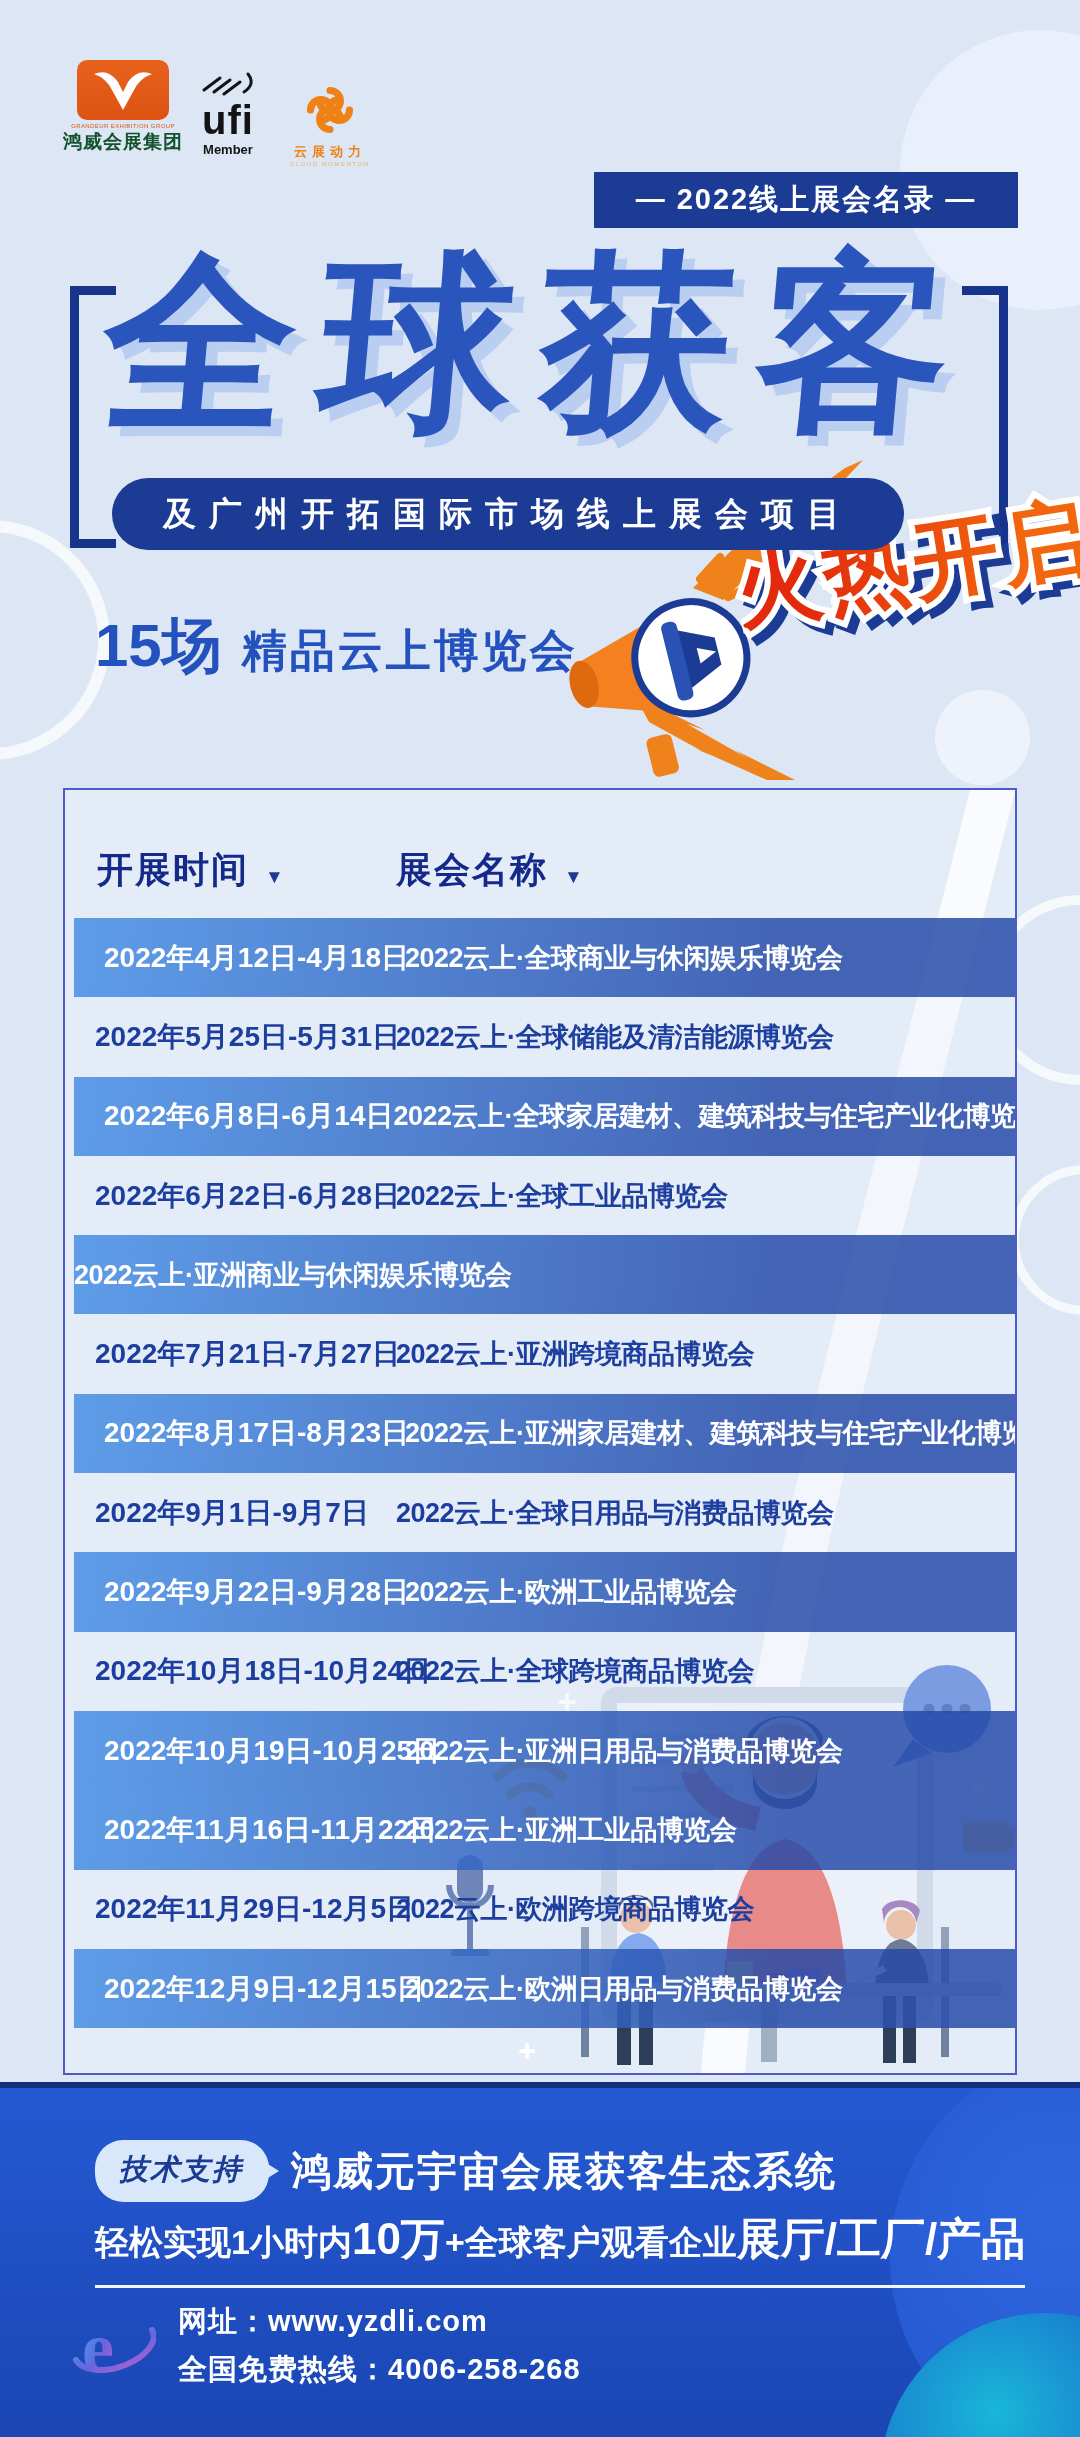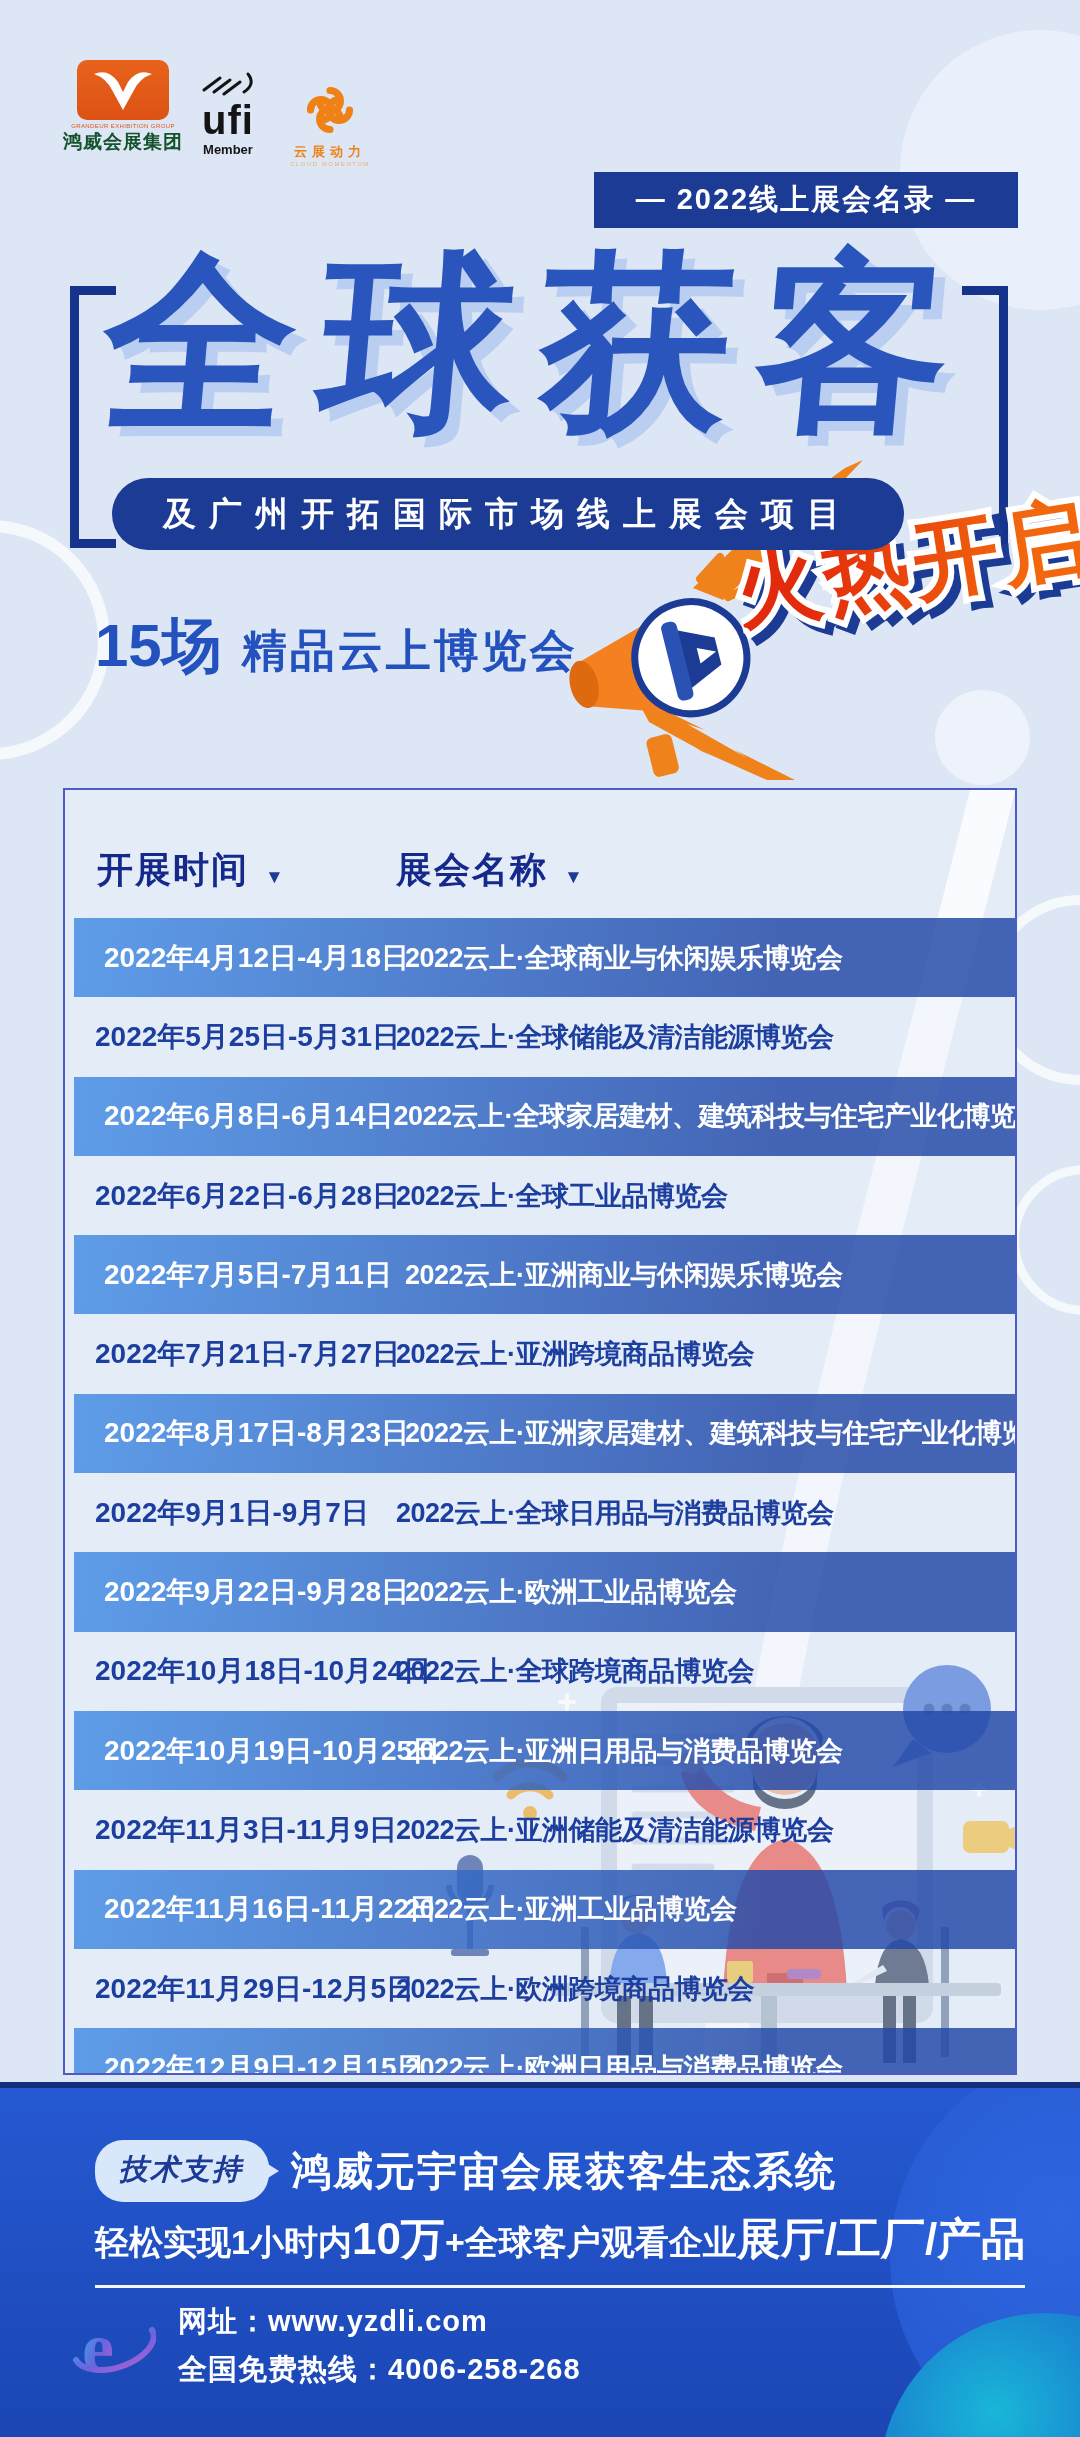--- a/index.html
+++ b/index.html
@@ -295,21 +295,20 @@
       <div class="c-date">2022年6月8日-6月14日</div>
       <div class="c-name">2022云上·全球家居建材、建筑科技与住宅产业化博览会</div>
     </div>
 
     <div class="row light">
       <div class="c-date">2022年6月22日-6月28日</div>
       <div class="c-name">2022云上·全球工业品博览会</div>
     </div>
 
     <div class="row dark">
-      <div class="c-date">2022年7月5日-7月11日</div>
       <div class="c-name">2022云上·亚洲商业与休闲娱乐博览会</div>
     </div>
 
     <div class="row light">
       <div class="c-date">2022年7月21日-7月27日</div>
       <div class="c-name">2022云上·亚洲跨境商品博览会</div>
     </div>
 
     <div class="row dark">
       <div class="c-date">2022年8月17日-8月23日</div>
@@ -329,24 +328,20 @@
     <div class="row light">
       <div class="c-date">2022年10月18日-10月24日</div>
       <div class="c-name">2022云上·全球跨境商品博览会</div>
     </div>
 
     <div class="row dark">
       <div class="c-date">2022年10月19日-10月25日</div>
       <div class="c-name">2022云上·亚洲日用品与消费品博览会</div>
     </div>
 
-    <div class="row light">
-      <div class="c-date">2022年11月3日-11月9日</div>
-      <div class="c-name">2022云上·亚洲储能及清洁能源博览会</div>
-    </div>
 
     <div class="row dark">
       <div class="c-date">2022年11月16日-11月22日</div>
       <div class="c-name">2022云上·亚洲工业品博览会</div>
     </div>
 
     <div class="row light">
       <div class="c-date">2022年11月29日-12月5日</div>
       <div class="c-name">2022云上·欧洲跨境商品博览会</div>
     </div>

